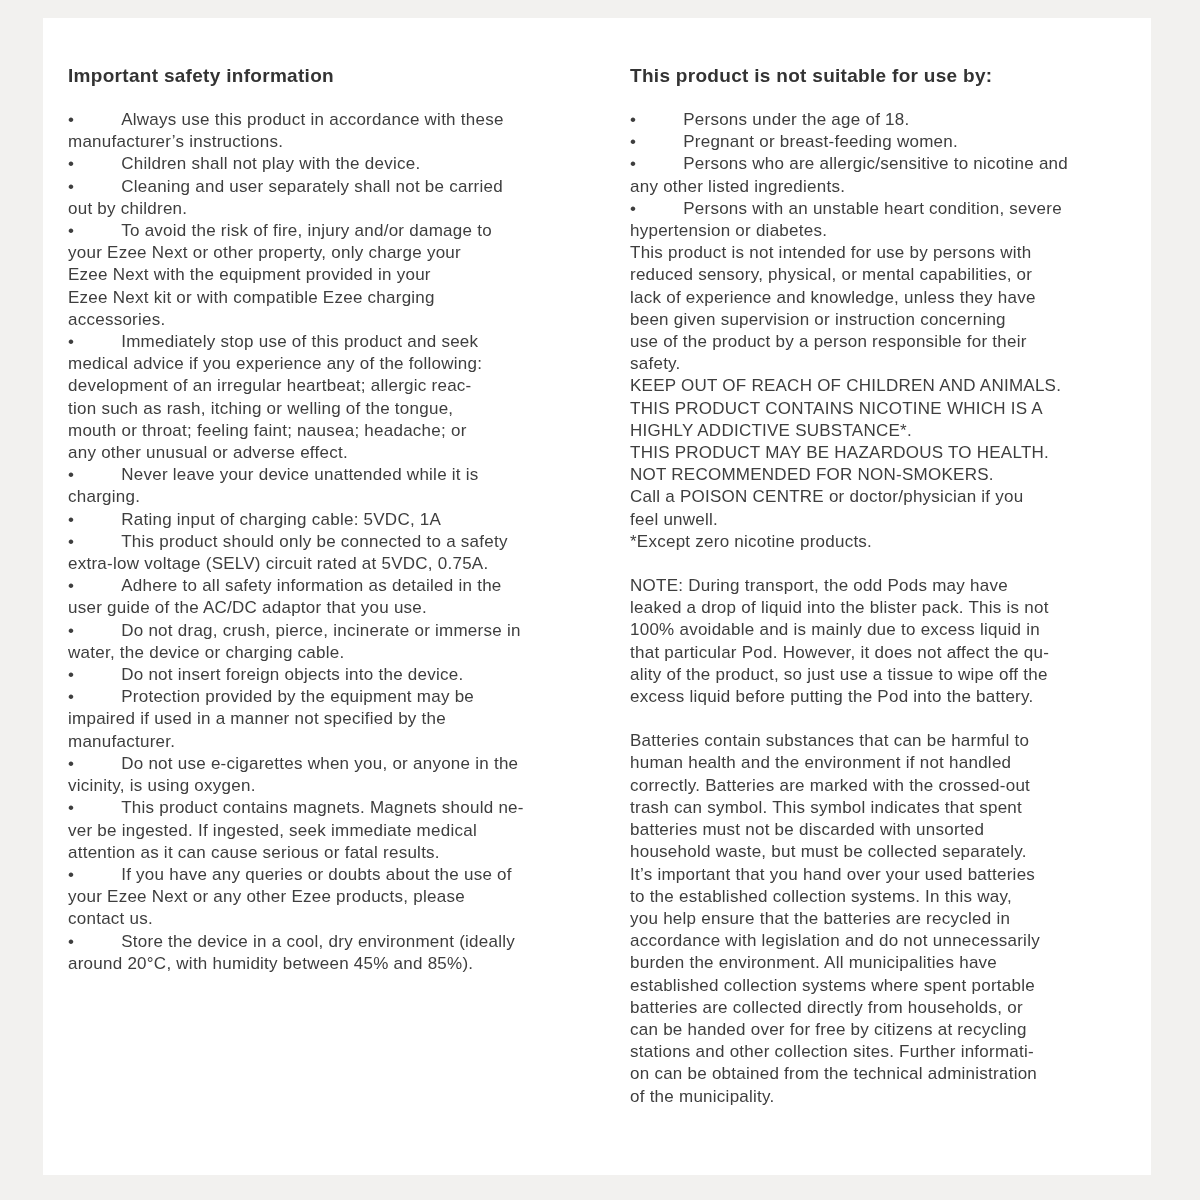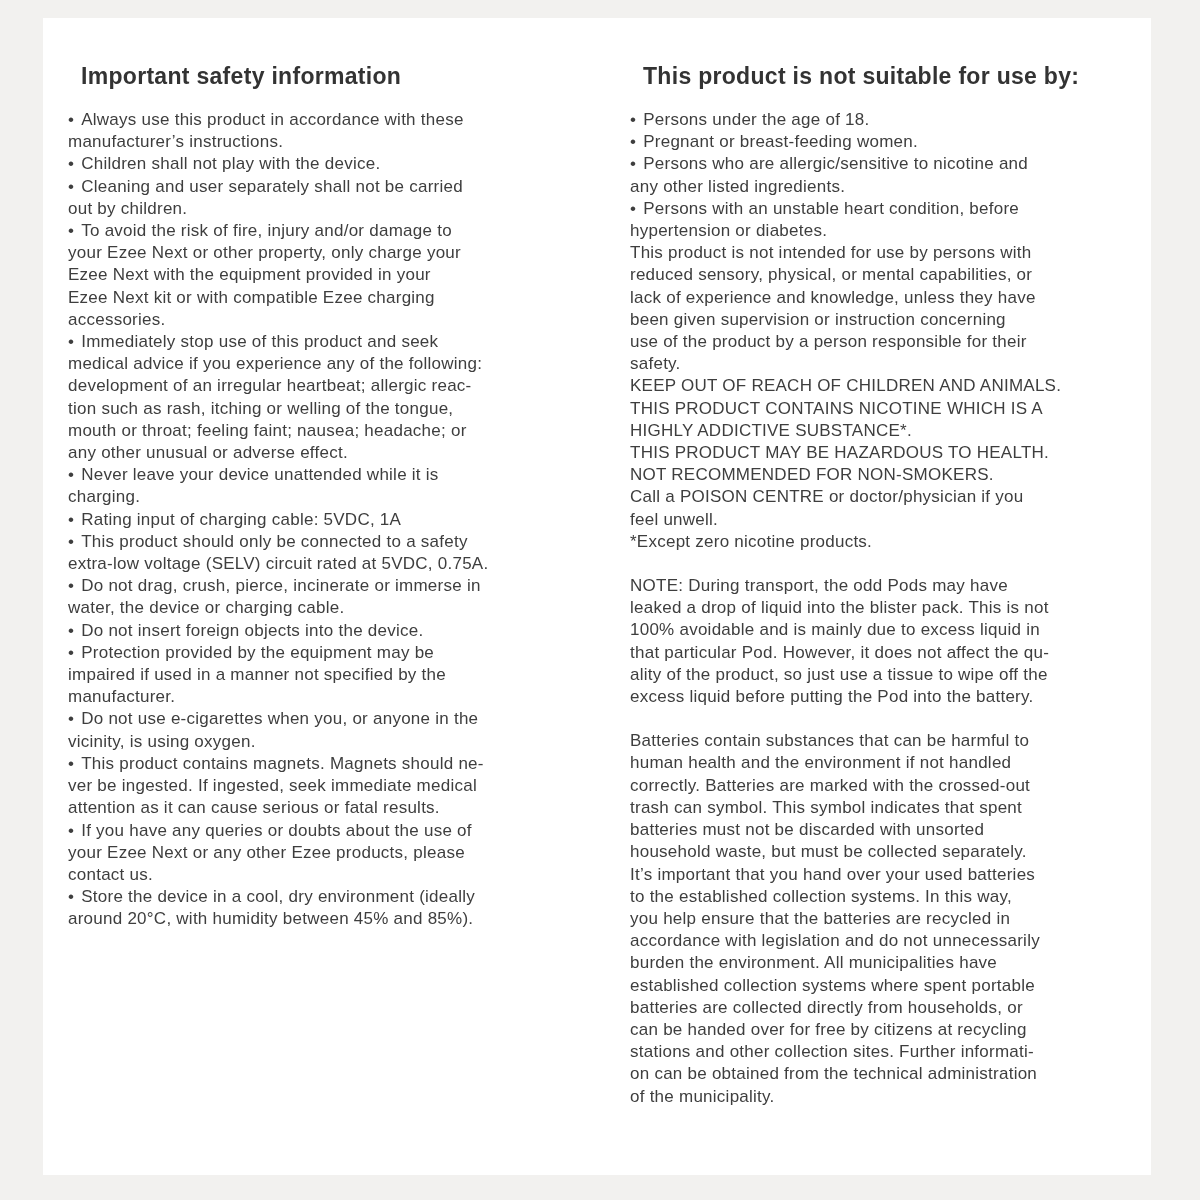--- a/index.html
+++ b/index.html
@@ -30,41 +30,42 @@
   }
   .col-left {
     flex: 0 0 562px;
     width: 562px;
   }
   .col-right {
     flex: 1 1 auto;
     min-width: 0;
   }
   .heading {
-    margin: 0 0 21px 13px;
-    font-size: 23px;
+    margin: 0 0 21px 0;
+    font-size: 19px;
     line-height: 24px;
     font-weight: 700;
     color: #333333;
     letter-spacing: 0.3px;
   }
   .body-text {
     font-size: 17px;
     line-height: 22.2px;
     color: #3e3e3e;
     letter-spacing: 0.25px;
   }
   .li {
     margin: 0;
   }
   .bm {
     margin-right: 7px;
   }
   .bt {
     white-space: pre-line;
+    margin-left: 40px;
   }
   .para {
     margin: 0;
     white-space: pre-line;
   }
   .gap {
     margin-top: 22px;
   }
 </style>
 </head>
@@ -90,20 +91,22 @@
 medical advice if you experience any of the following:
 development of an irregular heartbeat; allergic reac-
 tion such as rash, itching or welling of the tongue,
 mouth or throat; feeling faint; nausea; headache; or
 any other unusual or adverse effect.</span></div>
         <div class="li"><span class="bm">•</span><span class="bt">Never leave your device unattended while it is
 charging.</span></div>
         <div class="li"><span class="bm">•</span><span class="bt">Rating input of charging cable: 5VDC, 1A</span></div>
         <div class="li"><span class="bm">•</span><span class="bt">This product should only be connected to a safety
 extra-low voltage (SELV) circuit rated at 5VDC, 0.75A.</span></div>
+        <div class="li"><span class="bm">•</span><span class="bt">Adhere to all safety information as detailed in the
+user guide of the AC/DC adaptor that you use.</span></div>
         <div class="li"><span class="bm">•</span><span class="bt">Do not drag, crush, pierce, incinerate or immerse in
 water, the device or charging cable.</span></div>
         <div class="li"><span class="bm">•</span><span class="bt">Do not insert foreign objects into the device.</span></div>
         <div class="li"><span class="bm">•</span><span class="bt">Protection provided by the equipment may be
 impaired if used in a manner not specified by the
 manufacturer.</span></div>
         <div class="li"><span class="bm">•</span><span class="bt">Do not use e-cigarettes when you, or anyone in the
 vicinity, is using oxygen.</span></div>
         <div class="li"><span class="bm">•</span><span class="bt">This product contains magnets. Magnets should ne-
 ver be ingested. If ingested, seek immediate medical
@@ -116,21 +119,21 @@
       </div>
     </div>
 
     <div class="col col-right body-text">
       <h2 class="heading">This product is not suitable for use by:</h2>
       <div>
         <div class="li"><span class="bm">•</span><span class="bt">Persons under the age of 18.</span></div>
         <div class="li"><span class="bm">•</span><span class="bt">Pregnant or breast-feeding women.</span></div>
         <div class="li"><span class="bm">•</span><span class="bt">Persons who are allergic/sensitive to nicotine and
 any other listed ingredients.</span></div>
-        <div class="li"><span class="bm">•</span><span class="bt">Persons with an unstable heart condition, before
+        <div class="li"><span class="bm">•</span><span class="bt">Persons with an unstable heart condition, severe
 hypertension or diabetes.</span></div>
       </div>
       <p class="para">This product is not intended for use by persons with
 reduced sensory, physical, or mental capabilities, or
 lack of experience and knowledge, unless they have
 been given supervision or instruction concerning
 use of the product by a person responsible for their
 safety.
 KEEP OUT OF REACH OF CHILDREN AND ANIMALS.
 THIS PRODUCT CONTAINS NICOTINE WHICH IS A

